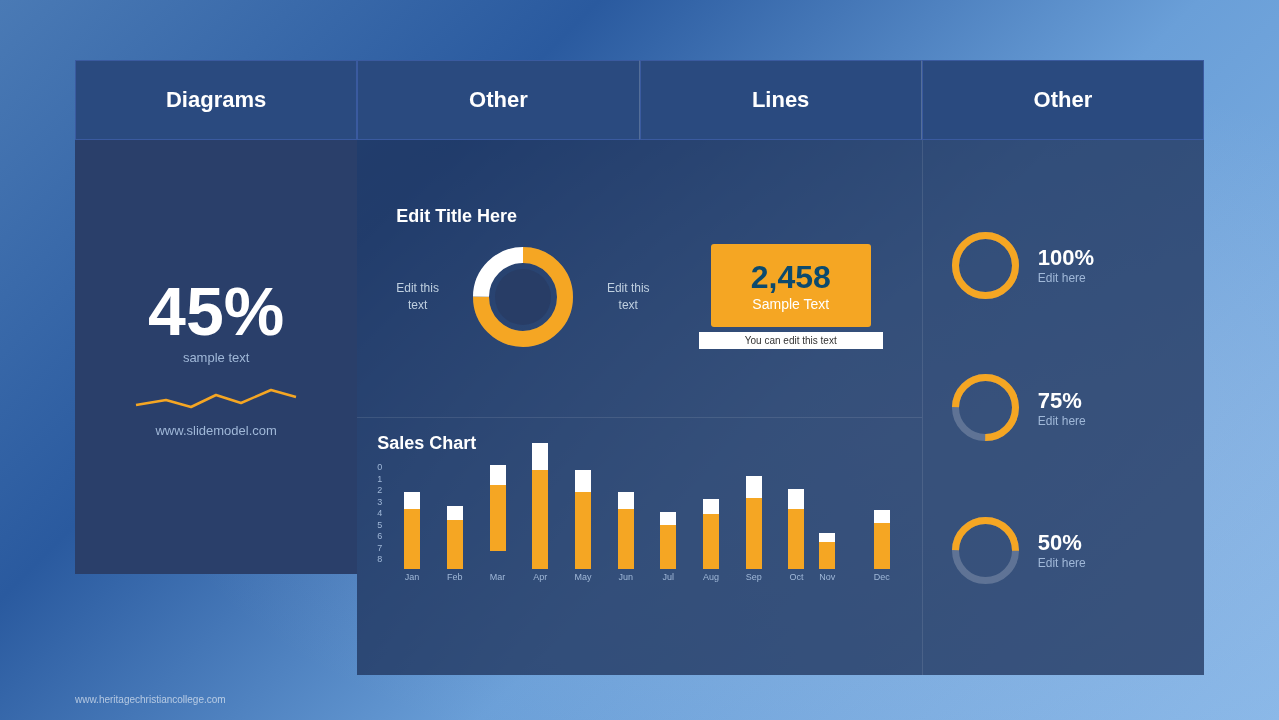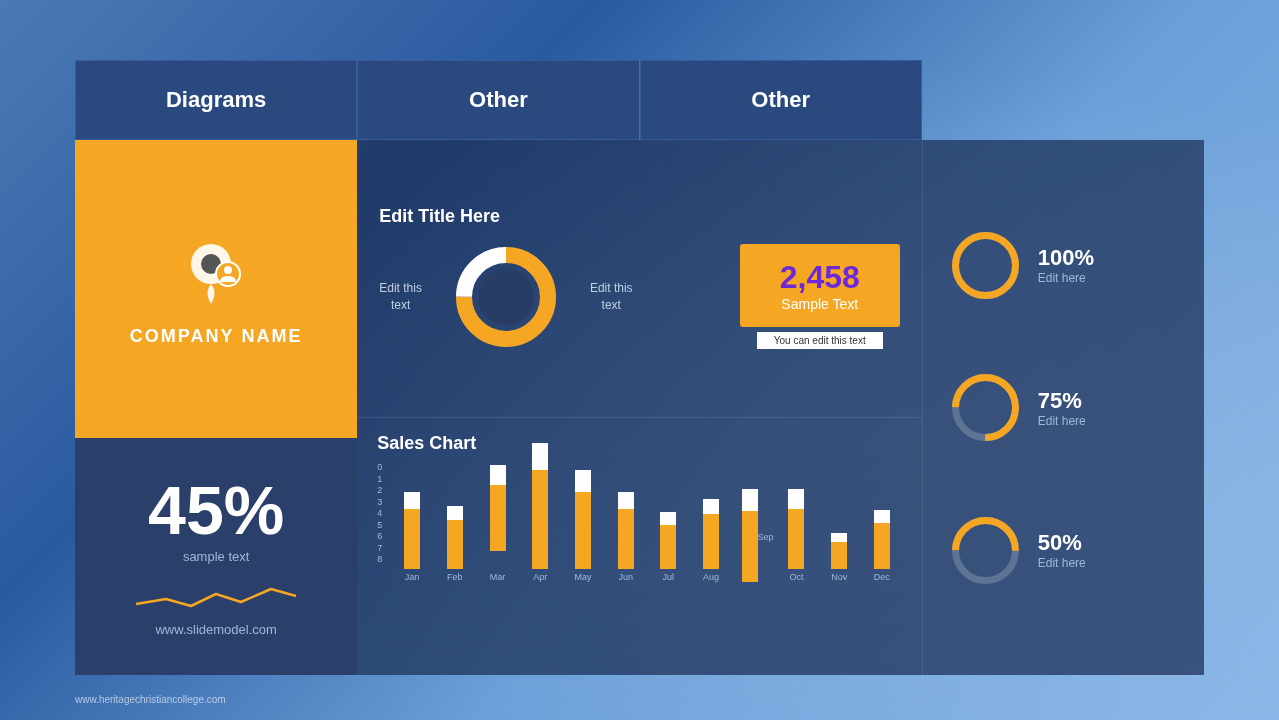--- a/index.html
+++ b/index.html
@@ -134,21 +134,21 @@
       line-height: 1.4;
     }
     .stat-box {
       background: #f5a623;
       padding: 15px 20px;
       border-radius: 3px;
       text-align: center;
       min-width: 160px;
     }
     .stat-number {
-      color: #6d28d9;
+      color: #0c4a6e;
       font-size: 32px;
       font-weight: 700;
     }
     .stat-label {
       color: white;
       font-size: 14px;
       font-weight: 400;
     }
     .stat-sub {
       background: white;
@@ -226,60 +226,45 @@
 
 <div class="main-container">
 
   <div class="header-row">
     <div class="header-cell">
       <h2>Diagrams</h2>
     </div>
     <div class="header-cell" style="border-right: 1px solid rgba(255,255,255,0.2);">
       <h2>Other</h2>
     </div>
+    <div class="header-cell" style="border-right: 1px solid rgba(255,255,255,0.2);">
+      <h2>Lines</h2>
+    </div>
     <div class="header-cell">
       <h2>Other</h2>
     </div>
   </div>
 
   <div class="content-row">
 
     <div class="col-diagrams">
-      <div class="diagrams-top">
-        <div class="company-icon">
-          
-          <svg width="80" height="80" viewBox="0 0 80 80">
-
-            <circle cx="35" cy="32" r="20" fill="white" opacity="0.9"></circle>
-            <circle cx="35" cy="32" r="10" fill="#555"></circle>
-            <path d="M35 52 Q28 60 35 72 Q42 60 35 52Z" fill="white" opacity="0.9"></path>
-
-            <circle cx="52" cy="42" r="12" fill="#f5a623" stroke="white" stroke-width="2"></circle>
-            <circle cx="52" cy="38" r="4" fill="white"></circle>
-            <path d="M44 50 Q44 44 52 44 Q60 44 60 50" fill="white"></path>
-          </svg>
-        </div>
-        <div class="company-name">
-          <span class="bold">COMPANY</span><span> NAME</span>
-        </div>
-      </div>
       <div class="diagrams-bottom">
         <div class="percent-large">45%</div>
         <div class="sample-text">sample text</div>
 
         <svg class="sparkline" width="180" height="40" viewBox="0 0 180 40">
           <polyline points="10,30 40,25 65,32 90,20 115,28 145,15 170,22" fill="none" stroke="#f5a623" stroke-width="2.5" stroke-linejoin="round"></polyline>
         </svg>
         <div class="website-text">www.slidemodel.com</div>
       </div>
     </div>
 
     <div class="col-charts-lines">
 
-      <div style="flex:1; padding: 20px 22px; display: flex; flex-direction: column; justify-content: center; border-bottom: 1px solid rgba(255,255,255,0.1); position: relative;">
+      <div style="flex:1; padding: 20px 39px; display: flex; flex-direction: column; justify-content: center; border-bottom: 1px solid rgba(255,255,255,0.1); position: relative;">
         <div class="edit-title" style="position: static; margin-bottom: 15px; color:white; font-size:18px; font-weight:600;">Edit Title Here</div>
         <div style="display: flex; align-items: center; justify-content: space-between;">
           <div style="display: flex; align-items: center; gap: 29px;">
             <div class="edit-text-left">
               <span>Edit this</span><br>
               <span>text</span>
             </div>
 
             <svg width="110" height="110" viewBox="0 0 110 110">
 
@@ -295,21 +280,21 @@
               <span>Edit this</span><br>
               <span>text</span>
             </div>
           </div>
 
           <div style="display: flex; flex-direction: column; align-items: center;">
             <div class="stat-box">
               <div class="stat-number">2,458</div>
               <div class="stat-label">Sample Text</div>
             </div>
-            <div class="stat-sub" style="width: 126px;">You can edit this text</div>
+            <div class="stat-sub" style="width: 184px;">You can edit this text</div>
           </div>
         </div>
       </div>
 
       <div class="charts-bottom">
         <div class="sales-title">Sales Chart</div>
         <div style="display: flex; gap: 5px;">
 
           <div class="y-axis">
             <span class="y-label">8</span>
@@ -373,35 +358,35 @@
                 </div>
                 <div style="color: rgb(160, 184, 216); font-size: 9px; margin-top: 3px; text-align: center;">Jul</div>
               </div>
               <div style="flex: 1 1 0%; display: flex; flex-direction: column; align-items: center; justify-content: flex-end;">
                 <div style="width: 16px; display: flex; flex-direction: column; height: 70.4px;">
                   <div style="background: white; height: 15.4px; flex-shrink: 0;"></div>
                   <div style="background: rgb(245, 166, 35); flex: 1 1 0%;"></div>
                 </div>
                 <div style="color: rgb(160, 184, 216); font-size: 9px; margin-top: 3px; text-align: center;">Aug</div>
               </div>
-              <div style="flex: 1 1 0%; display: flex; flex-direction: row; align-items: center; justify-content: flex-end;">
+              <div style="flex: 1 1 0%; display: flex; flex-direction: column; align-items: center; justify-content: flex-end;">
                 <div style="width: 16px; display: flex; flex-direction: column; height: 93.5px;">
                   <div style="background: white; height: 22px; flex-shrink: 0;"></div>
                   <div style="background: rgb(245, 166, 35); flex: 1 1 0%;"></div>
                 </div>
                 <div style="color: rgb(160, 184, 216); font-size: 9px; margin-top: 3px; text-align: center;">Sep</div>
               </div>
               <div style="flex: 1 1 0%; display: flex; flex-direction: column; align-items: center; justify-content: flex-end;">
                 <div style="width: 16px; display: flex; flex-direction: column; height: 80.3px;">
                   <div style="background: white; height: 19.8px; flex-shrink: 0;"></div>
                   <div style="background: rgb(245, 166, 35); flex: 1 1 0%;"></div>
                 </div>
                 <div style="color: rgb(160, 184, 216); font-size: 9px; margin-top: 3px; text-align: center;">Oct</div>
               </div>
-              <div style="flex: 1 1 0%; display: flex; flex-direction: column; align-items: center; justify-content: flex-end;">
+              <div style="flex: 1 1 0%; display: flex; flex-direction: column; align-items: flex-start; justify-content: flex-end;">
                 <div style="width: 16px; display: flex; flex-direction: column; height: 36.3px;">
                   <div style="background: white; height: 8.8px; flex-shrink: 0;"></div>
                   <div style="background: rgb(245, 166, 35); flex: 1 1 0%;"></div>
                 </div>
                 <div style="color: rgb(160, 184, 216); font-size: 9px; margin-top: 3px; text-align: center;">Nov</div>
               </div>
               <div style="flex: 1 1 0%; display: flex; flex-direction: column; align-items: center; justify-content: flex-end;">
                 <div style="width: 16px; display: flex; flex-direction: column; height: 59.4px;">
                   <div style="background: white; height: 13.2px; flex-shrink: 0;"></div>
                   <div style="background: rgb(245, 166, 35); flex: 1 1 0%;"></div>

